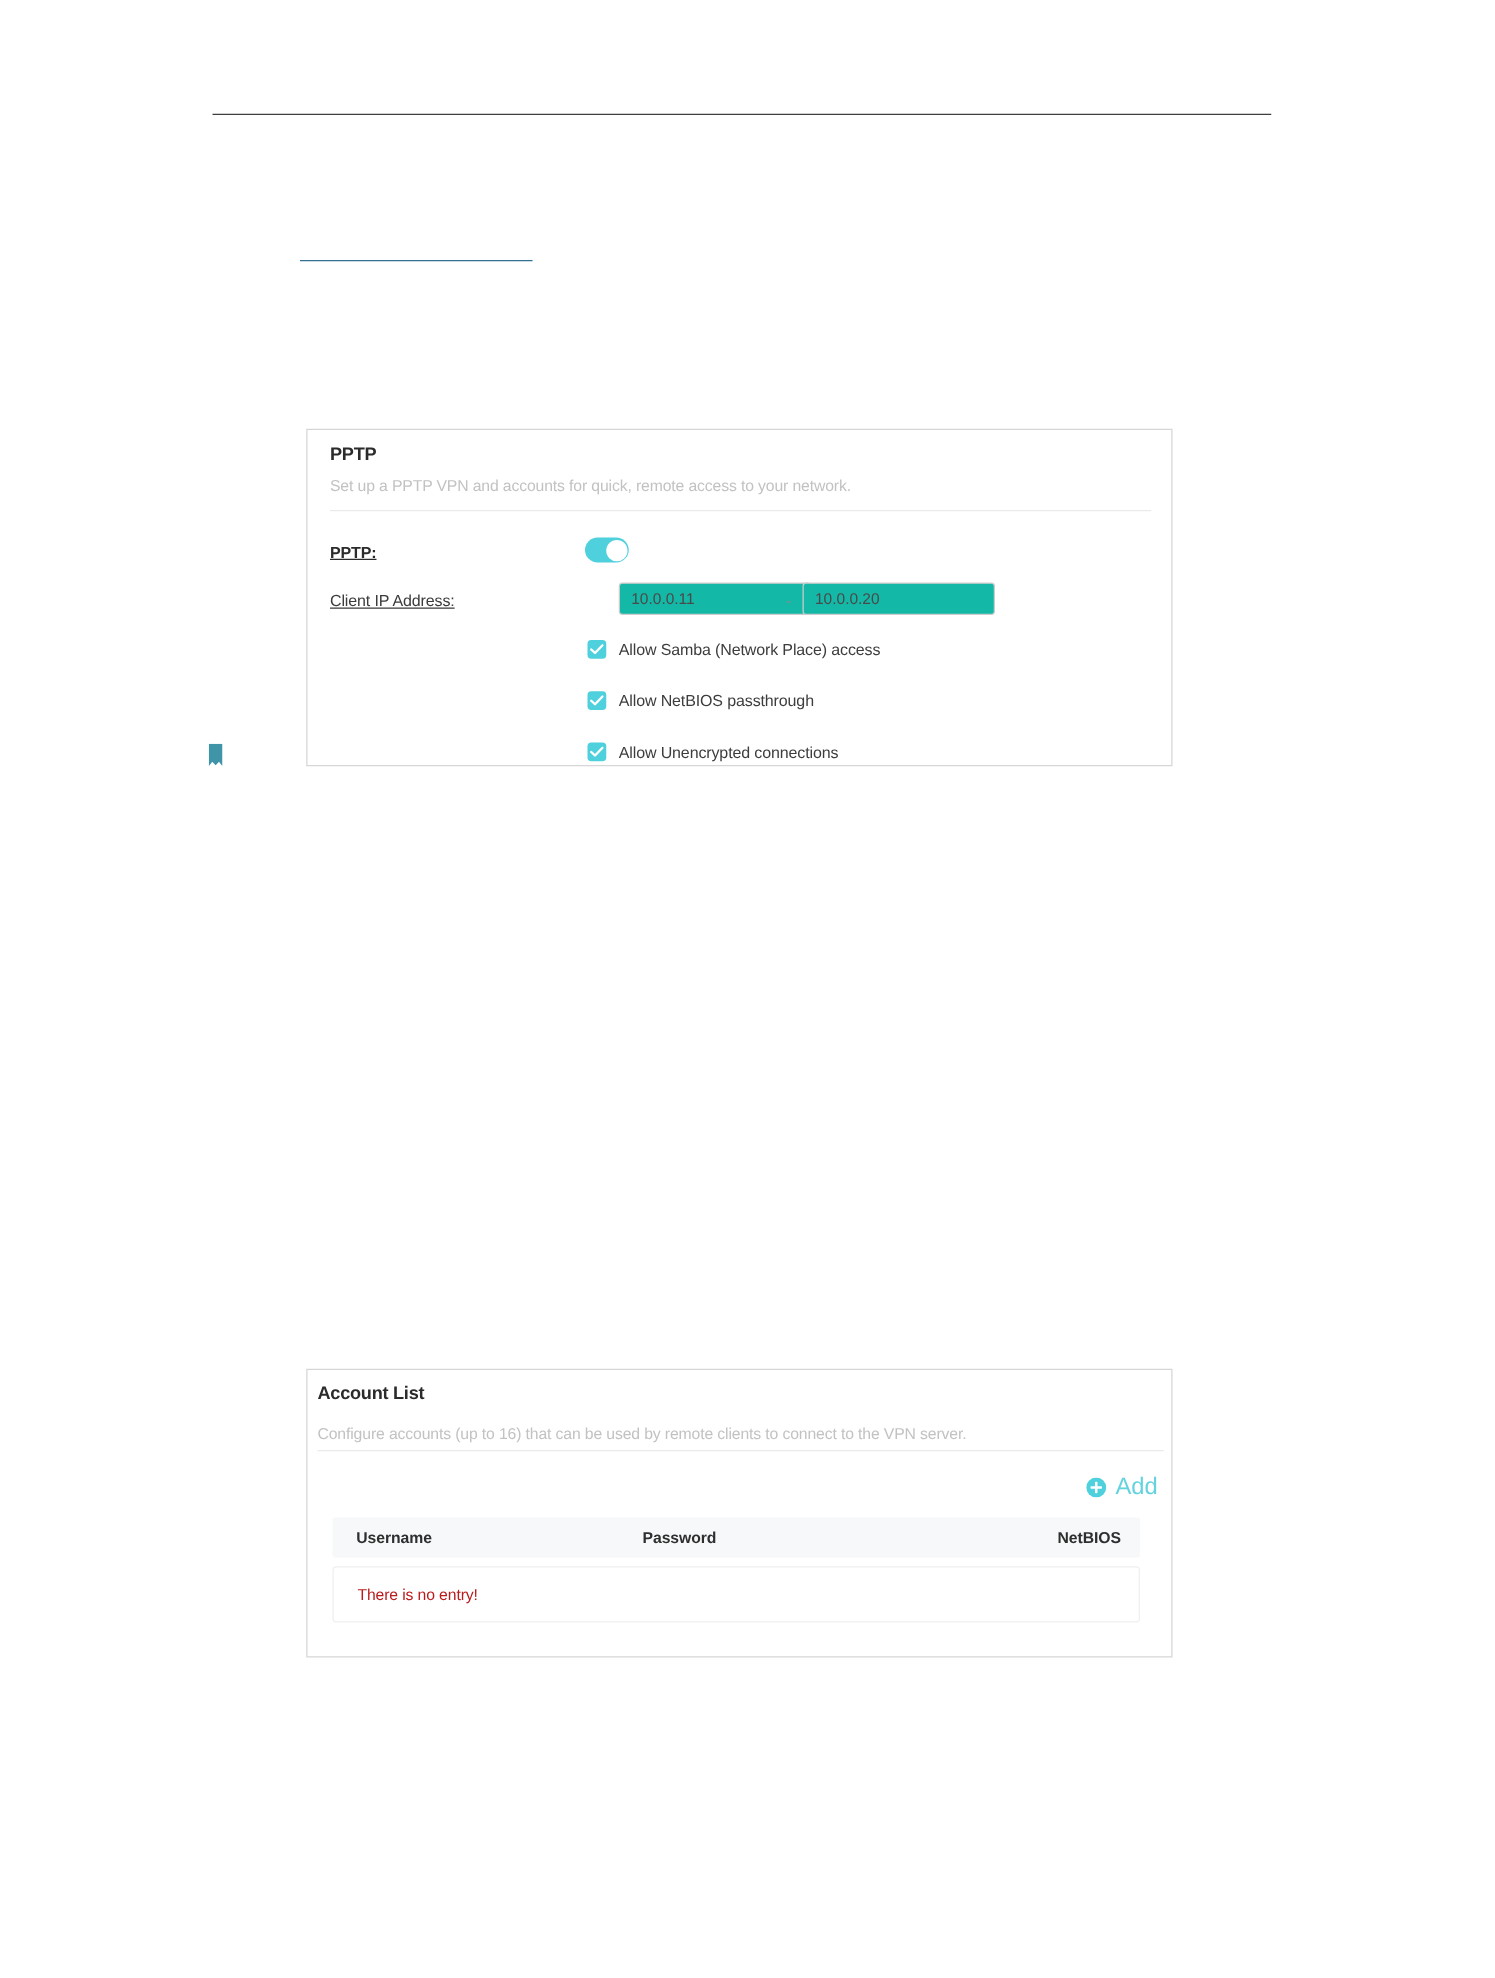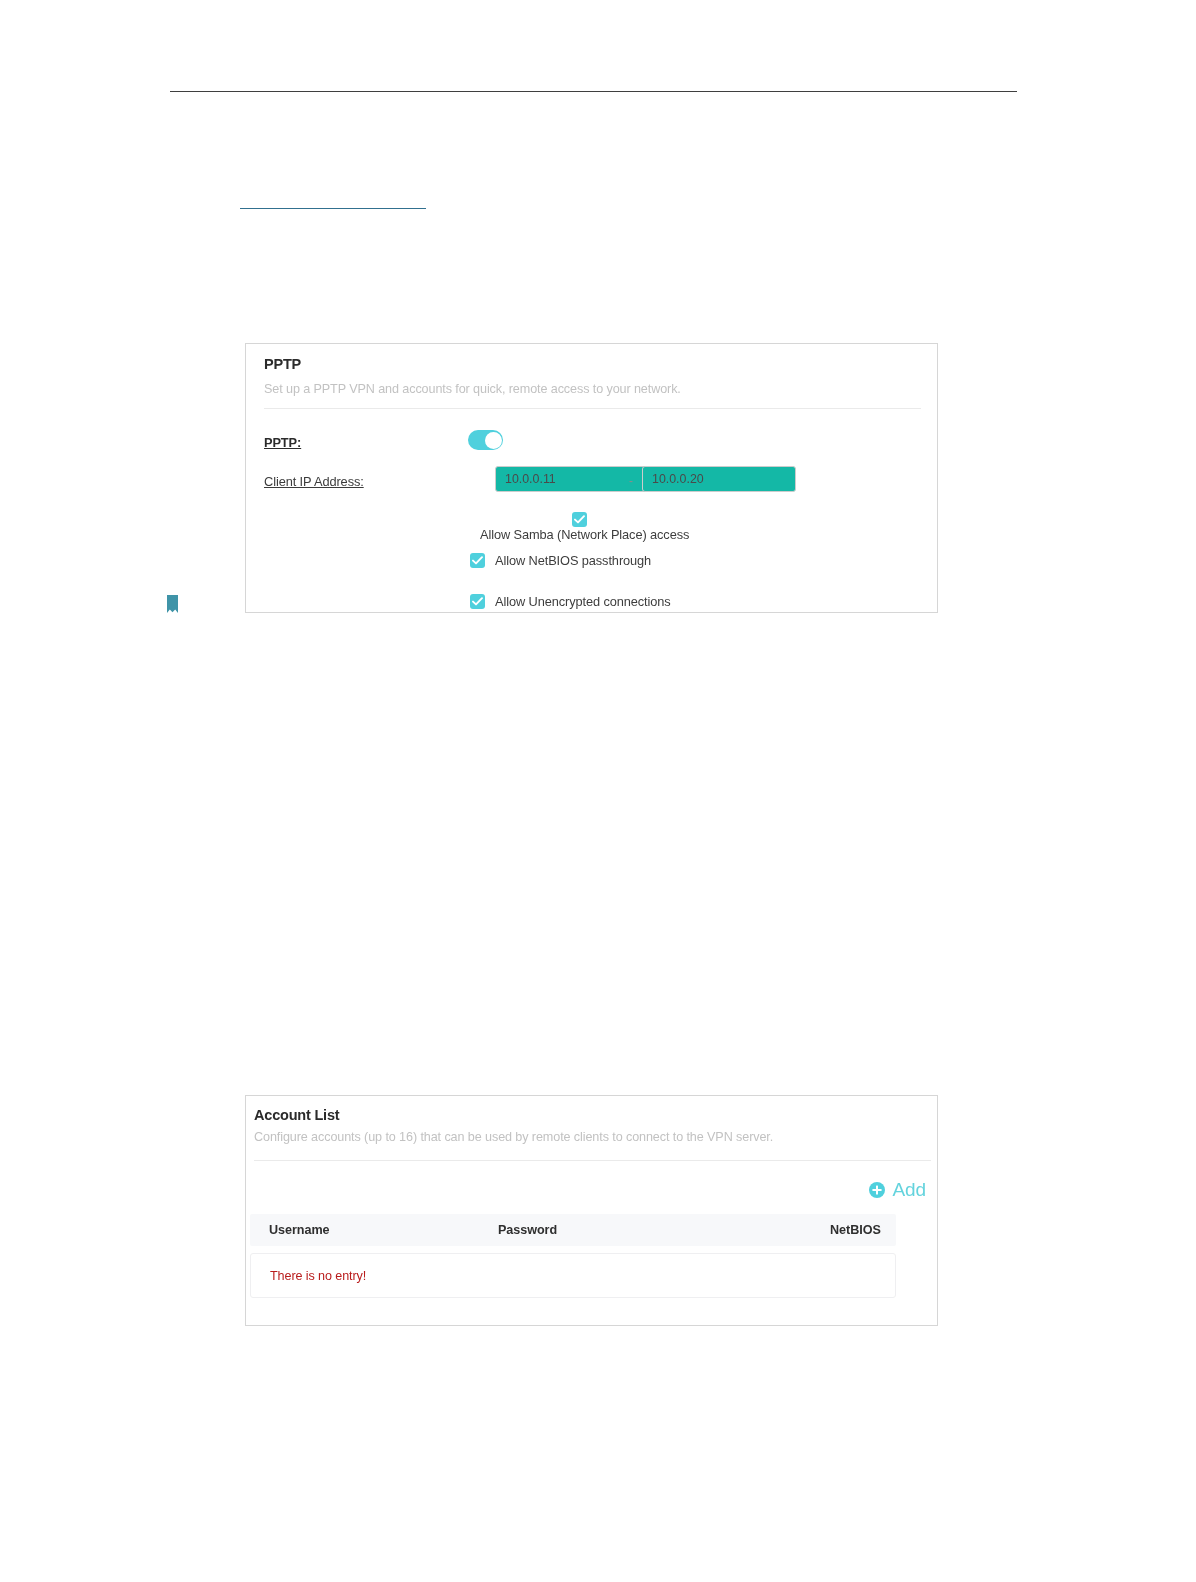--- a/index.html
+++ b/index.html
@@ -127,21 +127,21 @@
   .ip-dash {
     position: absolute;
     left: 383px;
     top: 130px;
     font-size: 12px;
     color: #8b8b8b;
   }
 
   
   .check-row { position: absolute; left: 224px; display: flex; align-items: center; }
-  #chk-row-0 { top: 168px; flex-direction: column; }
+  #chk-row-0 { top: 168px; }
   #chk-row-1 { top: 209px; }
   #chk-row-2 { top: 250px; }
   .checkbox {
     width: 15px;
     height: 15px;
     border-radius: 3px;
     background: #4fd0dd;
     position: relative;
     flex: 0 0 auto;
   }
@@ -155,42 +155,42 @@
   }
 
   
   #account-card {
     left: 245px;
     top: 1095px;
     width: 693px;
     height: 231px;
   }
   #account-card .card-title { position: absolute; left: 8px; top: 11px; }
-  #account-card .card-desc  { position: absolute; left: 8px; top: 34px; }
+  #account-card .card-desc  { position: absolute; left: 8px; top: 44px; }
   #account-card .card-divider { position: absolute; left: 8px; top: 64px; width: 677px; }
 
   .add-button {
     position: absolute;
     right: 11px;
     top: 83px;
     display: flex;
     align-items: center;
     cursor: pointer;
   }
   .add-icon { width: 16px; height: 16px; flex: 0 0 auto; }
   .add-label {
     margin-left: 7px;
     font-size: 19px;
     color: #63d3dd;
     letter-spacing: -0.1px;
   }
 
   .acct-table {
     position: absolute;
-    left: 4px;
+    left: 20px;
     top: 118px;
     width: 646px;
   }
   .acct-thead {
     display: flex;
     background: #f7f8fa;
     height: 32px;
     align-items: center;
     border-radius: 2px;
   }

